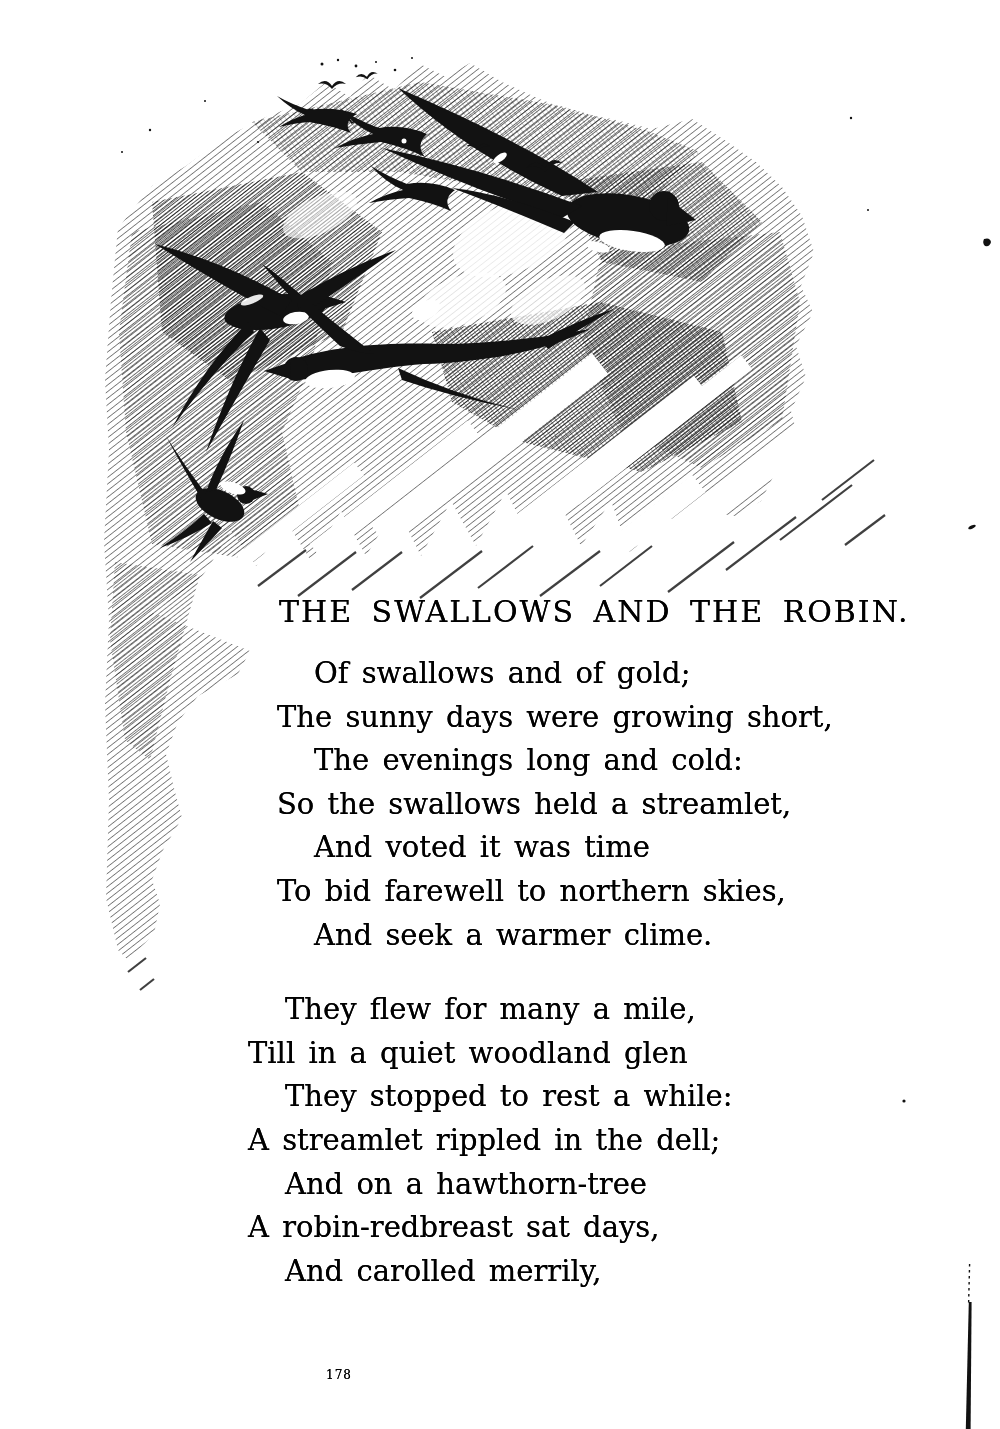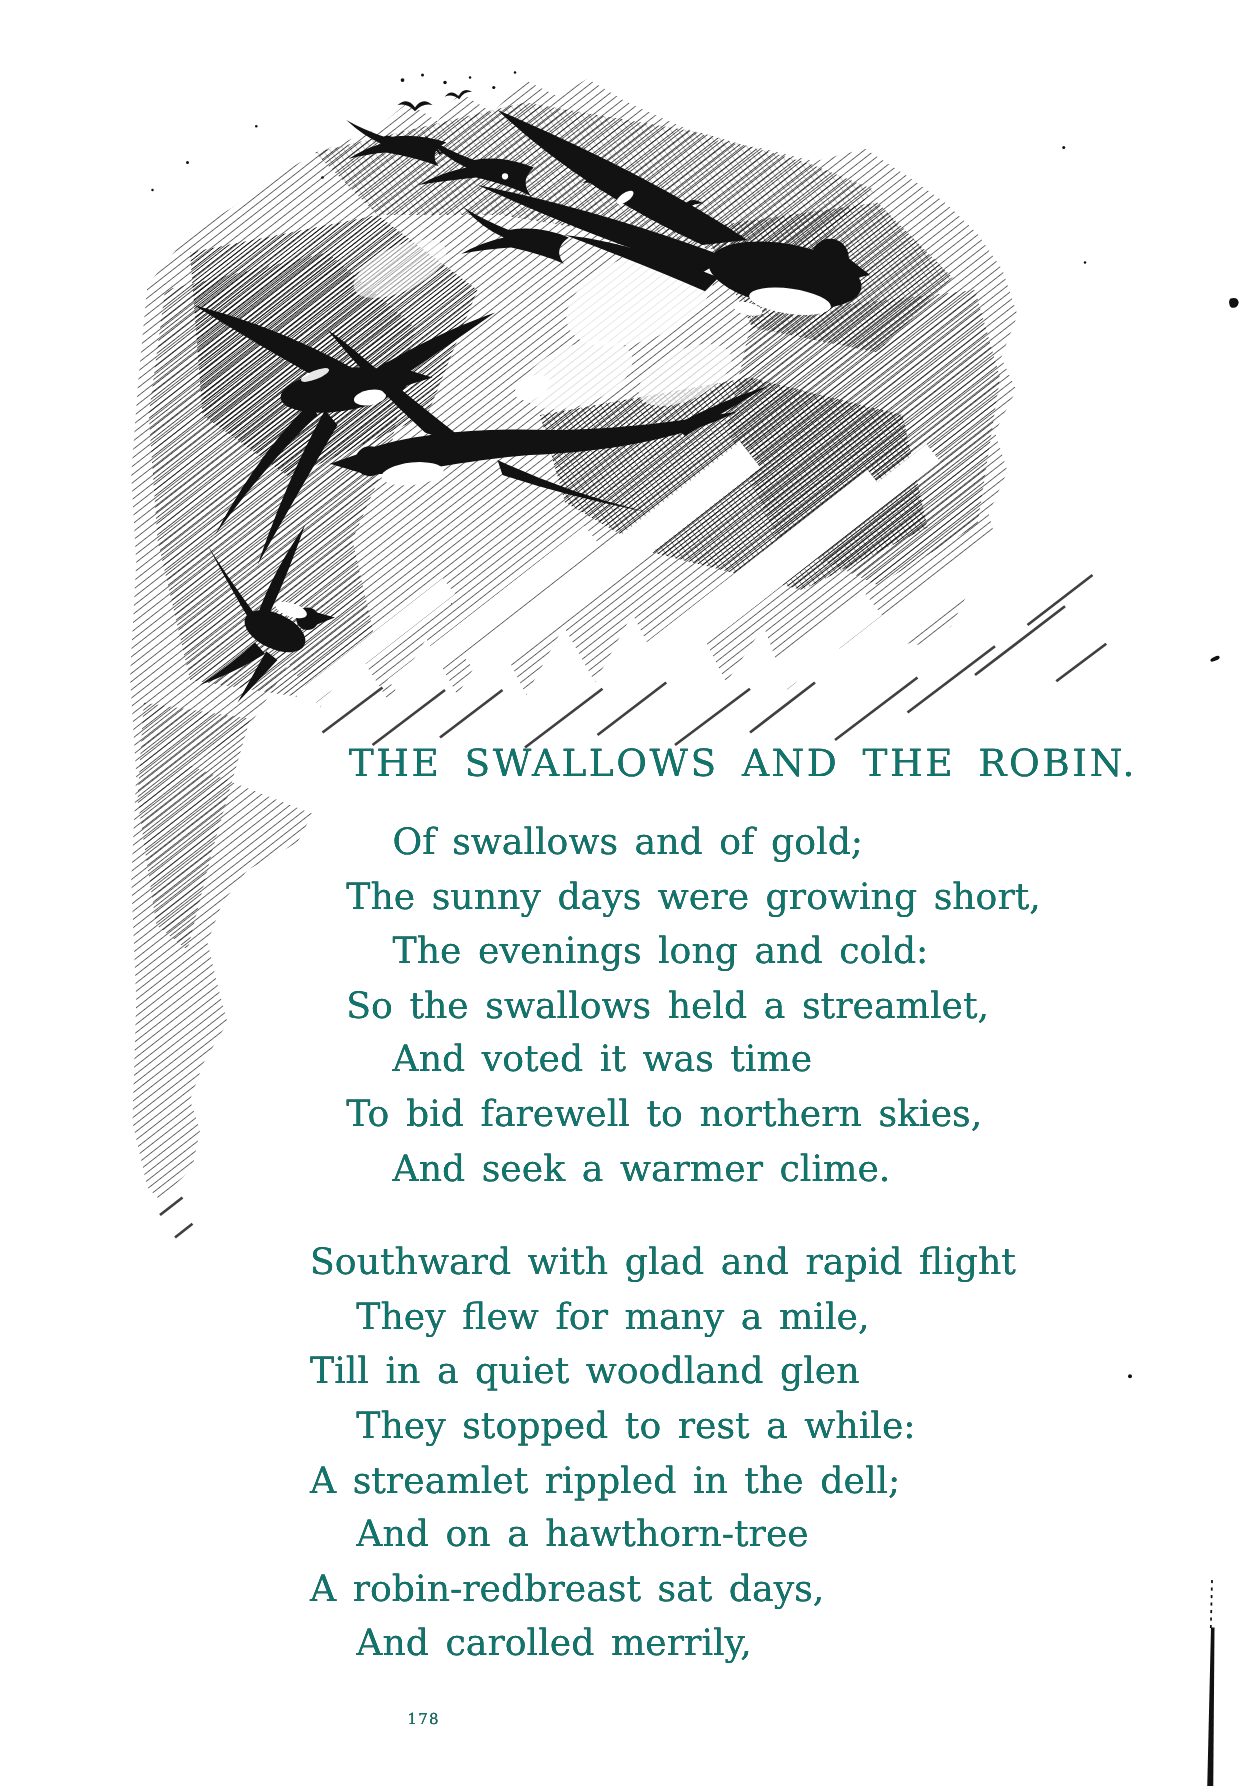--- a/index.html
+++ b/index.html
@@ -1,17 +1,17 @@
 <!DOCTYPE html>
 <html><head>
 <meta charset="utf-8">
 <style>
   html,body{margin:0;padding:0;background:#e8e8e8;}
   .page{position:relative;width:1000px;height:1429px;background:#ffffff;overflow:hidden;
-        font-family:"DejaVu Serif","Liberation Serif",serif;color:#0f766e;}
+        font-family:"DejaVu Serif","Liberation Serif",serif;color:#000000;}
   .art{position:absolute;left:0;top:0;width:1000px;height:1429px;pointer-events:none;}
   .title{position:absolute;left:279px;top:594px;font-size:30px;letter-spacing:2px;
          word-spacing:7px;white-space:nowrap;text-shadow:0 0 .5px #222;}
   .poem{position:absolute;left:277px;top:652px;font-size:29px;line-height:43.6px;
         white-space:nowrap;text-shadow:0 0 .5px #222;word-spacing:4px;}
   .stanza2{margin-left:-29px;margin-top:31px;}
   .line.ind{margin-left:37px;}
   .sc{font-variant:small-caps;}
   .pagenum{position:absolute;left:326px;top:1368px;font-size:12px;font-weight:normal;
            letter-spacing:1px;text-shadow:0 0 .4px #222;}
@@ -184,21 +184,20 @@
     <div class="stanza stanza1">
       <div class="line ind">Of swallows and of gold;</div>
       <div class="line">The sunny days were growing short,</div>
       <div class="line ind">The evenings long and cold:</div>
       <div class="line">So the swallows held a streamlet,</div>
       <div class="line ind">And voted it was time</div>
       <div class="line">To bid farewell to northern skies,</div>
       <div class="line ind">And seek a warmer clime.</div>
     </div>
     <div class="stanza stanza2">
-      <div class="line">Southward with glad and rapid flight</div>
       <div class="line ind">They flew for many a mile,</div>
       <div class="line">Till in a quiet woodland glen</div>
       <div class="line ind">They stopped to rest a while:</div>
       <div class="line">A streamlet rippled in the dell;</div>
       <div class="line ind">And on a hawthorn-tree</div>
       <div class="line">A robin-redbreast sat days,</div>
       <div class="line ind">And carolled merrily,</div>
     </div>
   </div>
 

